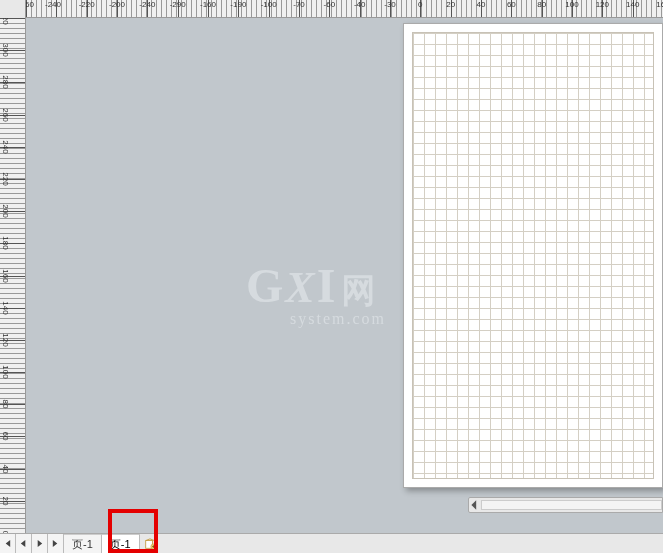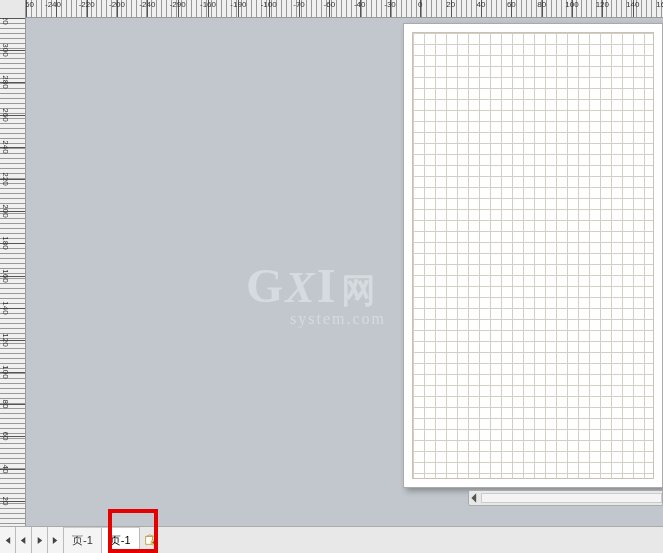--- a/index.html
+++ b/index.html
@@ -30,21 +30,21 @@
   background-size: 11px 11px; border: 1px solid #c8c2b6;
 }
 
 .watermark { position: absolute; left: 220px; top: 240px; color: #d6dbdf; pointer-events: none; user-select: none; }
 .watermark .big { font-size: 48px; font-weight: 700; letter-spacing: 2px; font-family: Georgia, serif; }
 .watermark .big .x { font-style: italic; font-size: 44px; }
 .watermark .cn { font-size: 34px; font-weight: 600; margin-left: 4px; }
 .watermark .small { font-size: 16px; letter-spacing: 2px; margin-left: 44px; margin-top: -4px; font-family: Georgia, serif; }
 
 
-.tabstrip { height: 27px; background: #e8e8e8; border-top: 1px solid #aaa; display: flex; align-items: stretch; position: relative; }
+.tabstrip { height: 20px; background: #e8e8e8; border-top: 1px solid #aaa; display: flex; align-items: stretch; position: relative; }
 .nav-btn { width: 16px; display: flex; align-items: center; justify-content: center; border-right: 1px solid #bbb; background: #f4f4f4; cursor: pointer; }
 .nav-btn svg { width: 9px; height: 9px; fill: #444; }
 .tab { padding: 0 8px; display: flex; align-items: center; border-right: 1px solid #bbb; background: #f4f4f4; font-size: 11px; color: #333; cursor: pointer; border-top: 1px solid #ccc; position: relative; }
 .tab.active { background: #fff; color: #000; font-weight: 500; }
 .tab-add { width: 20px; display: flex; align-items: center; justify-content: center; cursor: pointer; }
 .tab-add svg { width: 12px; height: 12px; }
 
 .highlight-box { position: absolute; left: 108px; bottom: 0px; width: 50px; height: 44px; border: 4px solid #e40000; pointer-events: none; z-index: 50; }
 
 .scroll-hint { position: absolute; right: 0; bottom: 20px; height: 16px; width: 195px; background: #e8e8e8; border: 1px solid #aaa; border-radius: 2px 0 0 2px; display: flex; align-items: center; }

